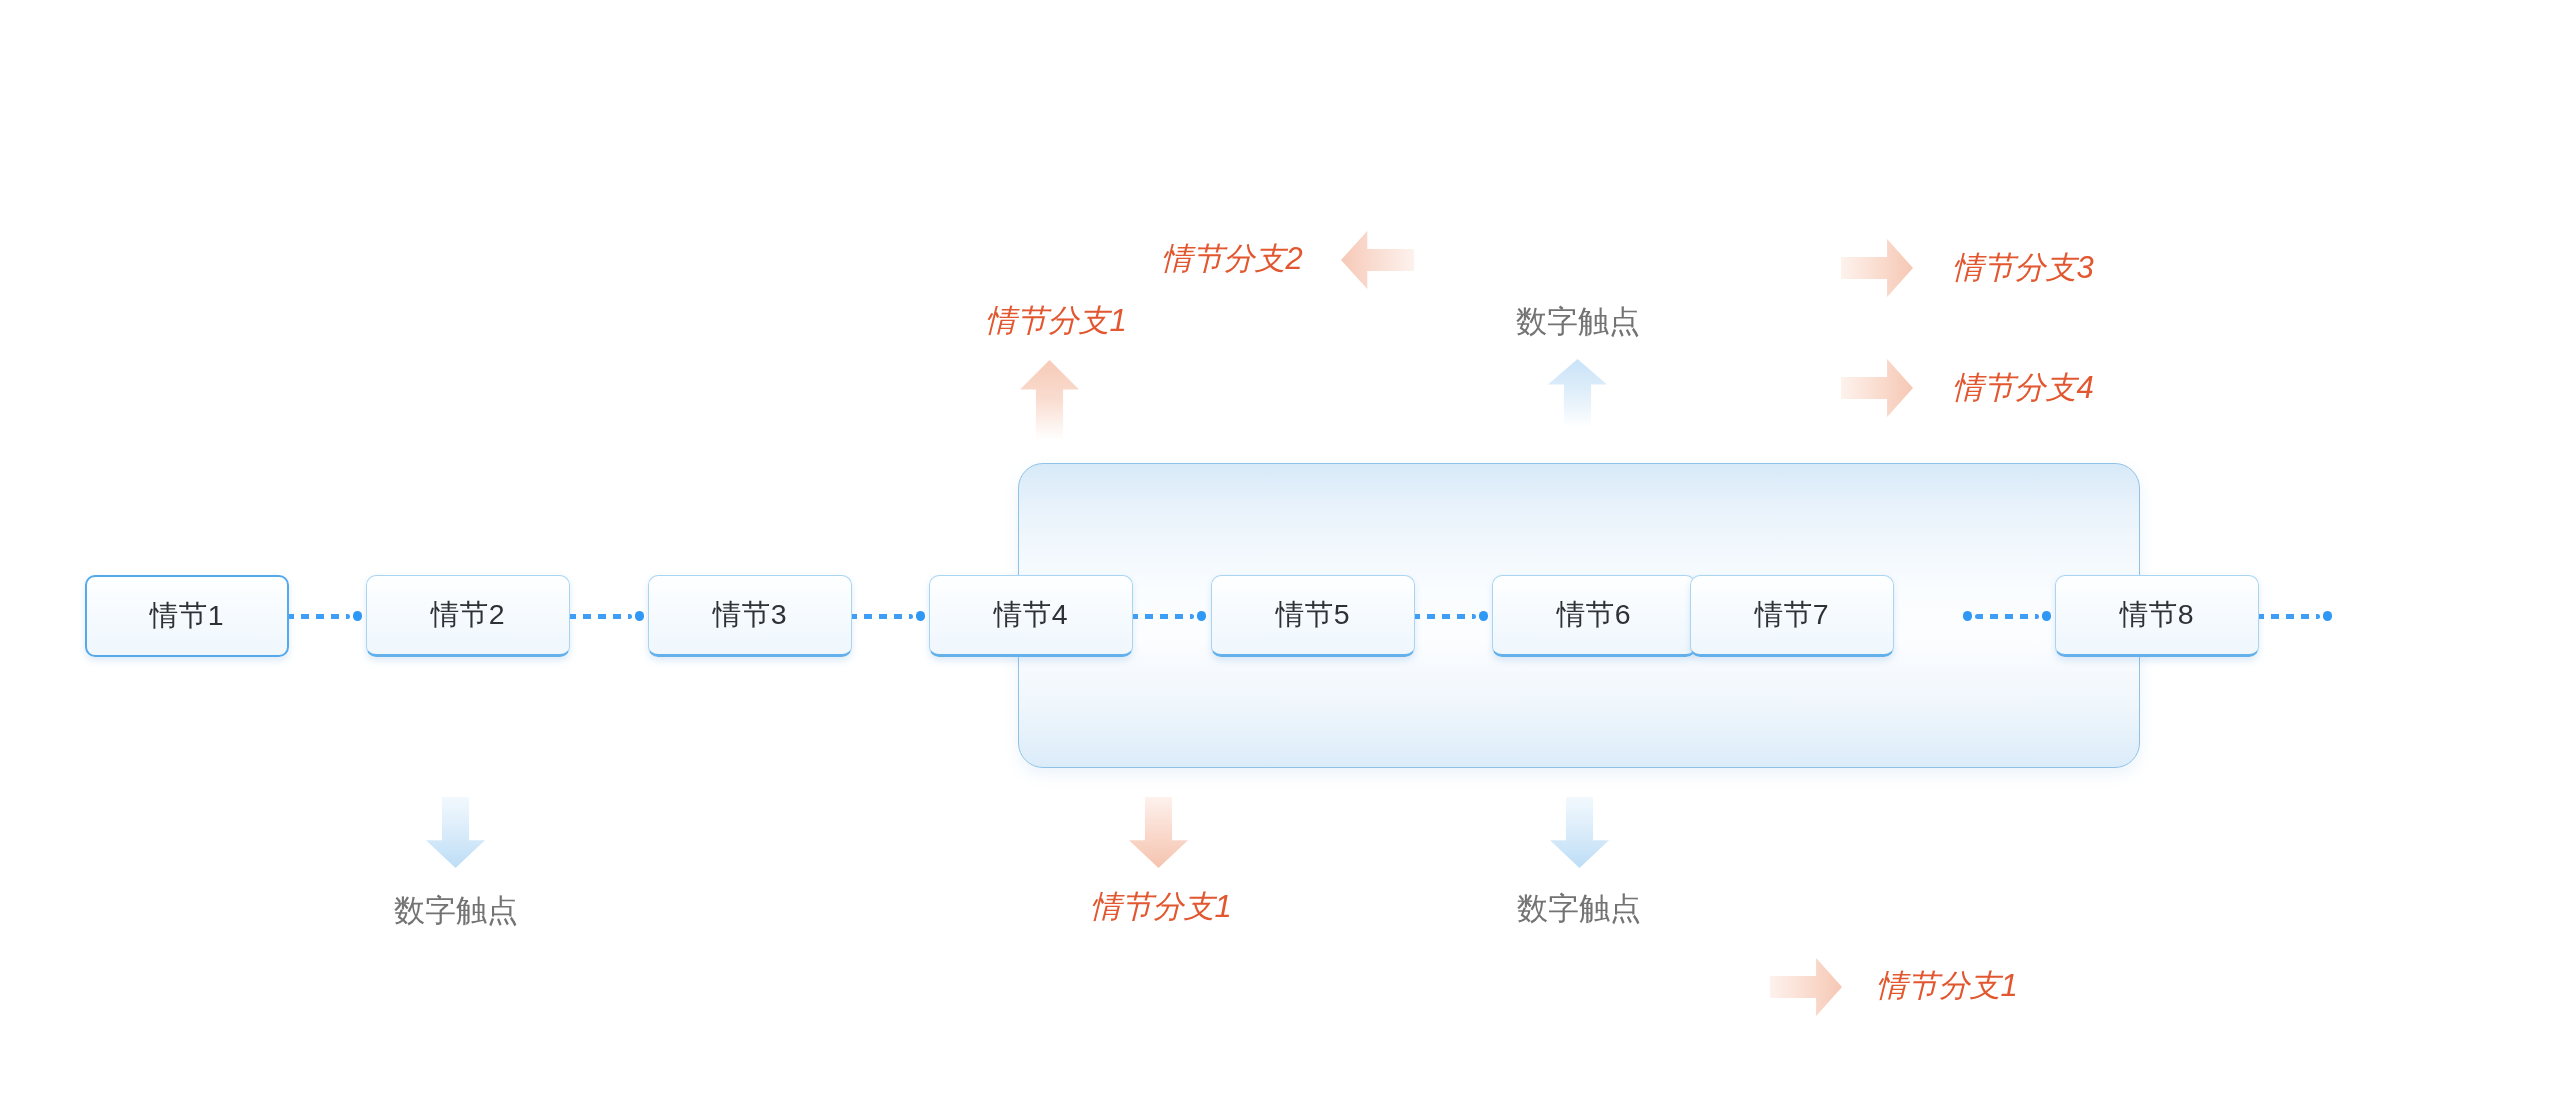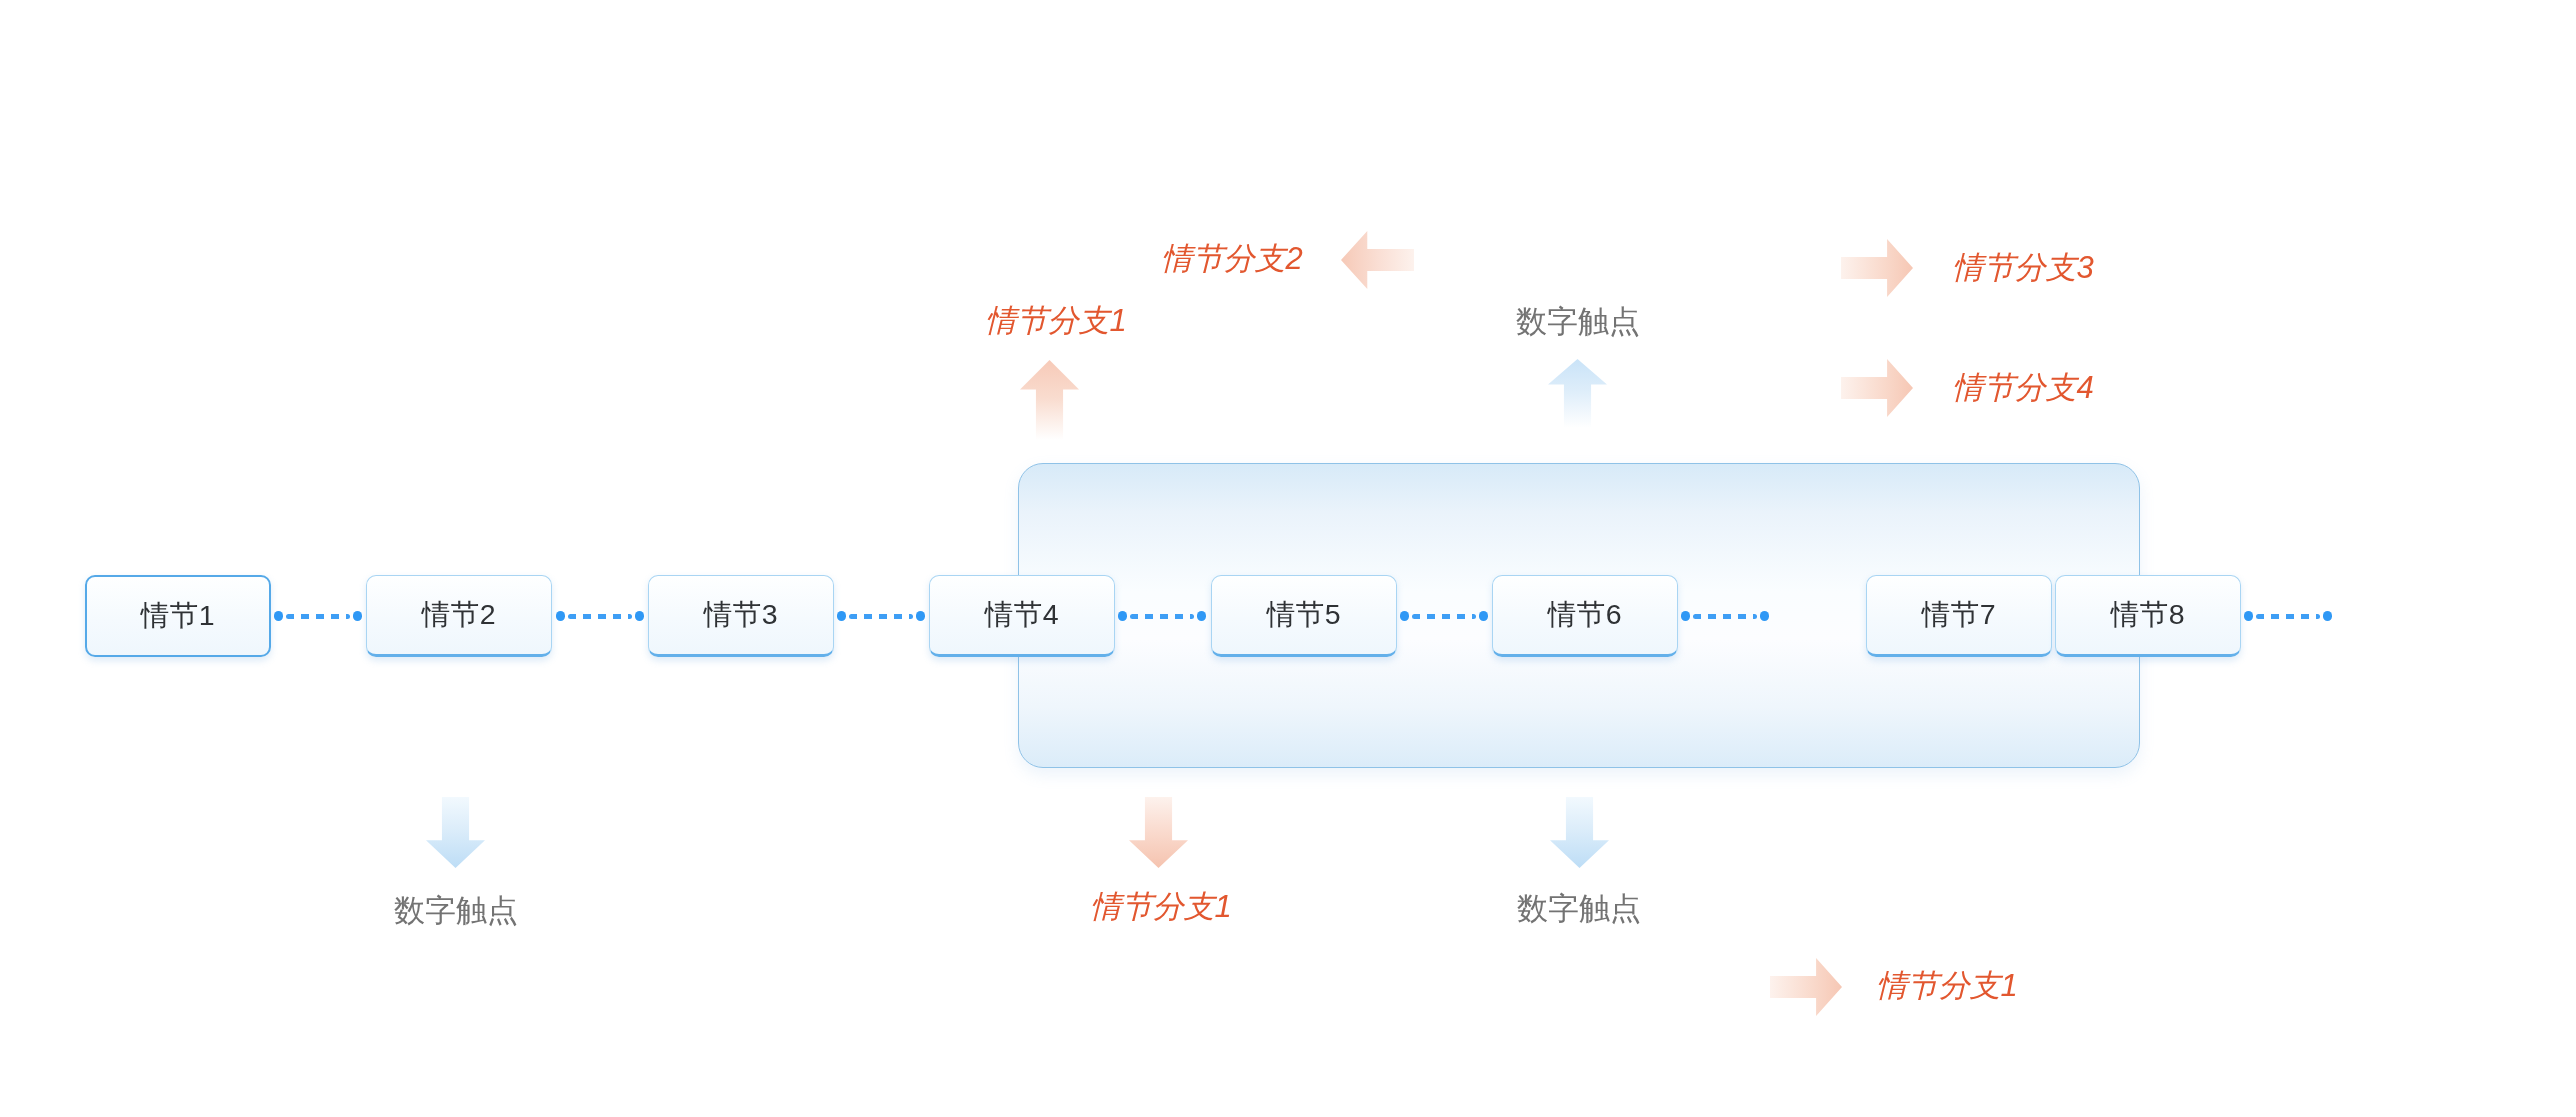--- a/index.html
+++ b/index.html
@@ -17,21 +17,21 @@
     position:absolute; left:1018px; top:463px; width:1122px; height:305px;
     box-sizing:border-box;
     border:1.9px solid #8FC2E7; border-radius:25px;
     background:linear-gradient(180deg,#D7EAF8 0%,#EAF3FB 16%,#FAFDFF 42%,#FCFDFF 58%,#EFF6FC 80%,#DBECF9 100%);
     box-shadow:0 6.2px 15px rgba(130,180,230,.14);
     z-index:1;
   }
 
   
   .plot-box {
-    position:absolute; top:575px; width:186px; height:82px;
+    position:absolute; top:575px; width:204px; height:82px;
     box-sizing:border-box; border-radius:10px;
     display:flex; align-items:center; justify-content:center;
     font-size:28.5px; font-weight:500; color:#2F3235; letter-spacing:0.6px;
     background:linear-gradient(180deg,#FEFFFF 0%,#F5FAFE 55%,#EFF7FD 100%);
     box-shadow:0 3.7px 7.4px rgba(110,170,225,.22);
     z-index:3;
   }
   .plot-box.mid { border:1.2px solid #A9D5F3; border-bottom:3.1px solid #63B0EA; }
   .plot-box.end { border:2.5px solid #55A9E8; }
 
@@ -99,21 +99,21 @@
     </div>
   <div class="plot-box mid" style="left:929px">
       <span>情节4</span>
     </div>
   <div class="plot-box mid" style="left:1211px">
       <span>情节5</span>
     </div>
   <div class="plot-box mid" style="left:1492px">
       <span>情节6</span>
     </div>
-  <div class="plot-box mid" style="left:1866px">
+  <div class="plot-box mid" style="left:1690px">
       <span>情节7</span>
     </div>
   <div class="plot-box mid" style="left:2055px">
       <span>情节8</span>
     </div>
 
   <div class="connector" style="left:274px">
       <span class="dot"></span>
       <span class="dash"></span>
       <span class="dot"></span>

